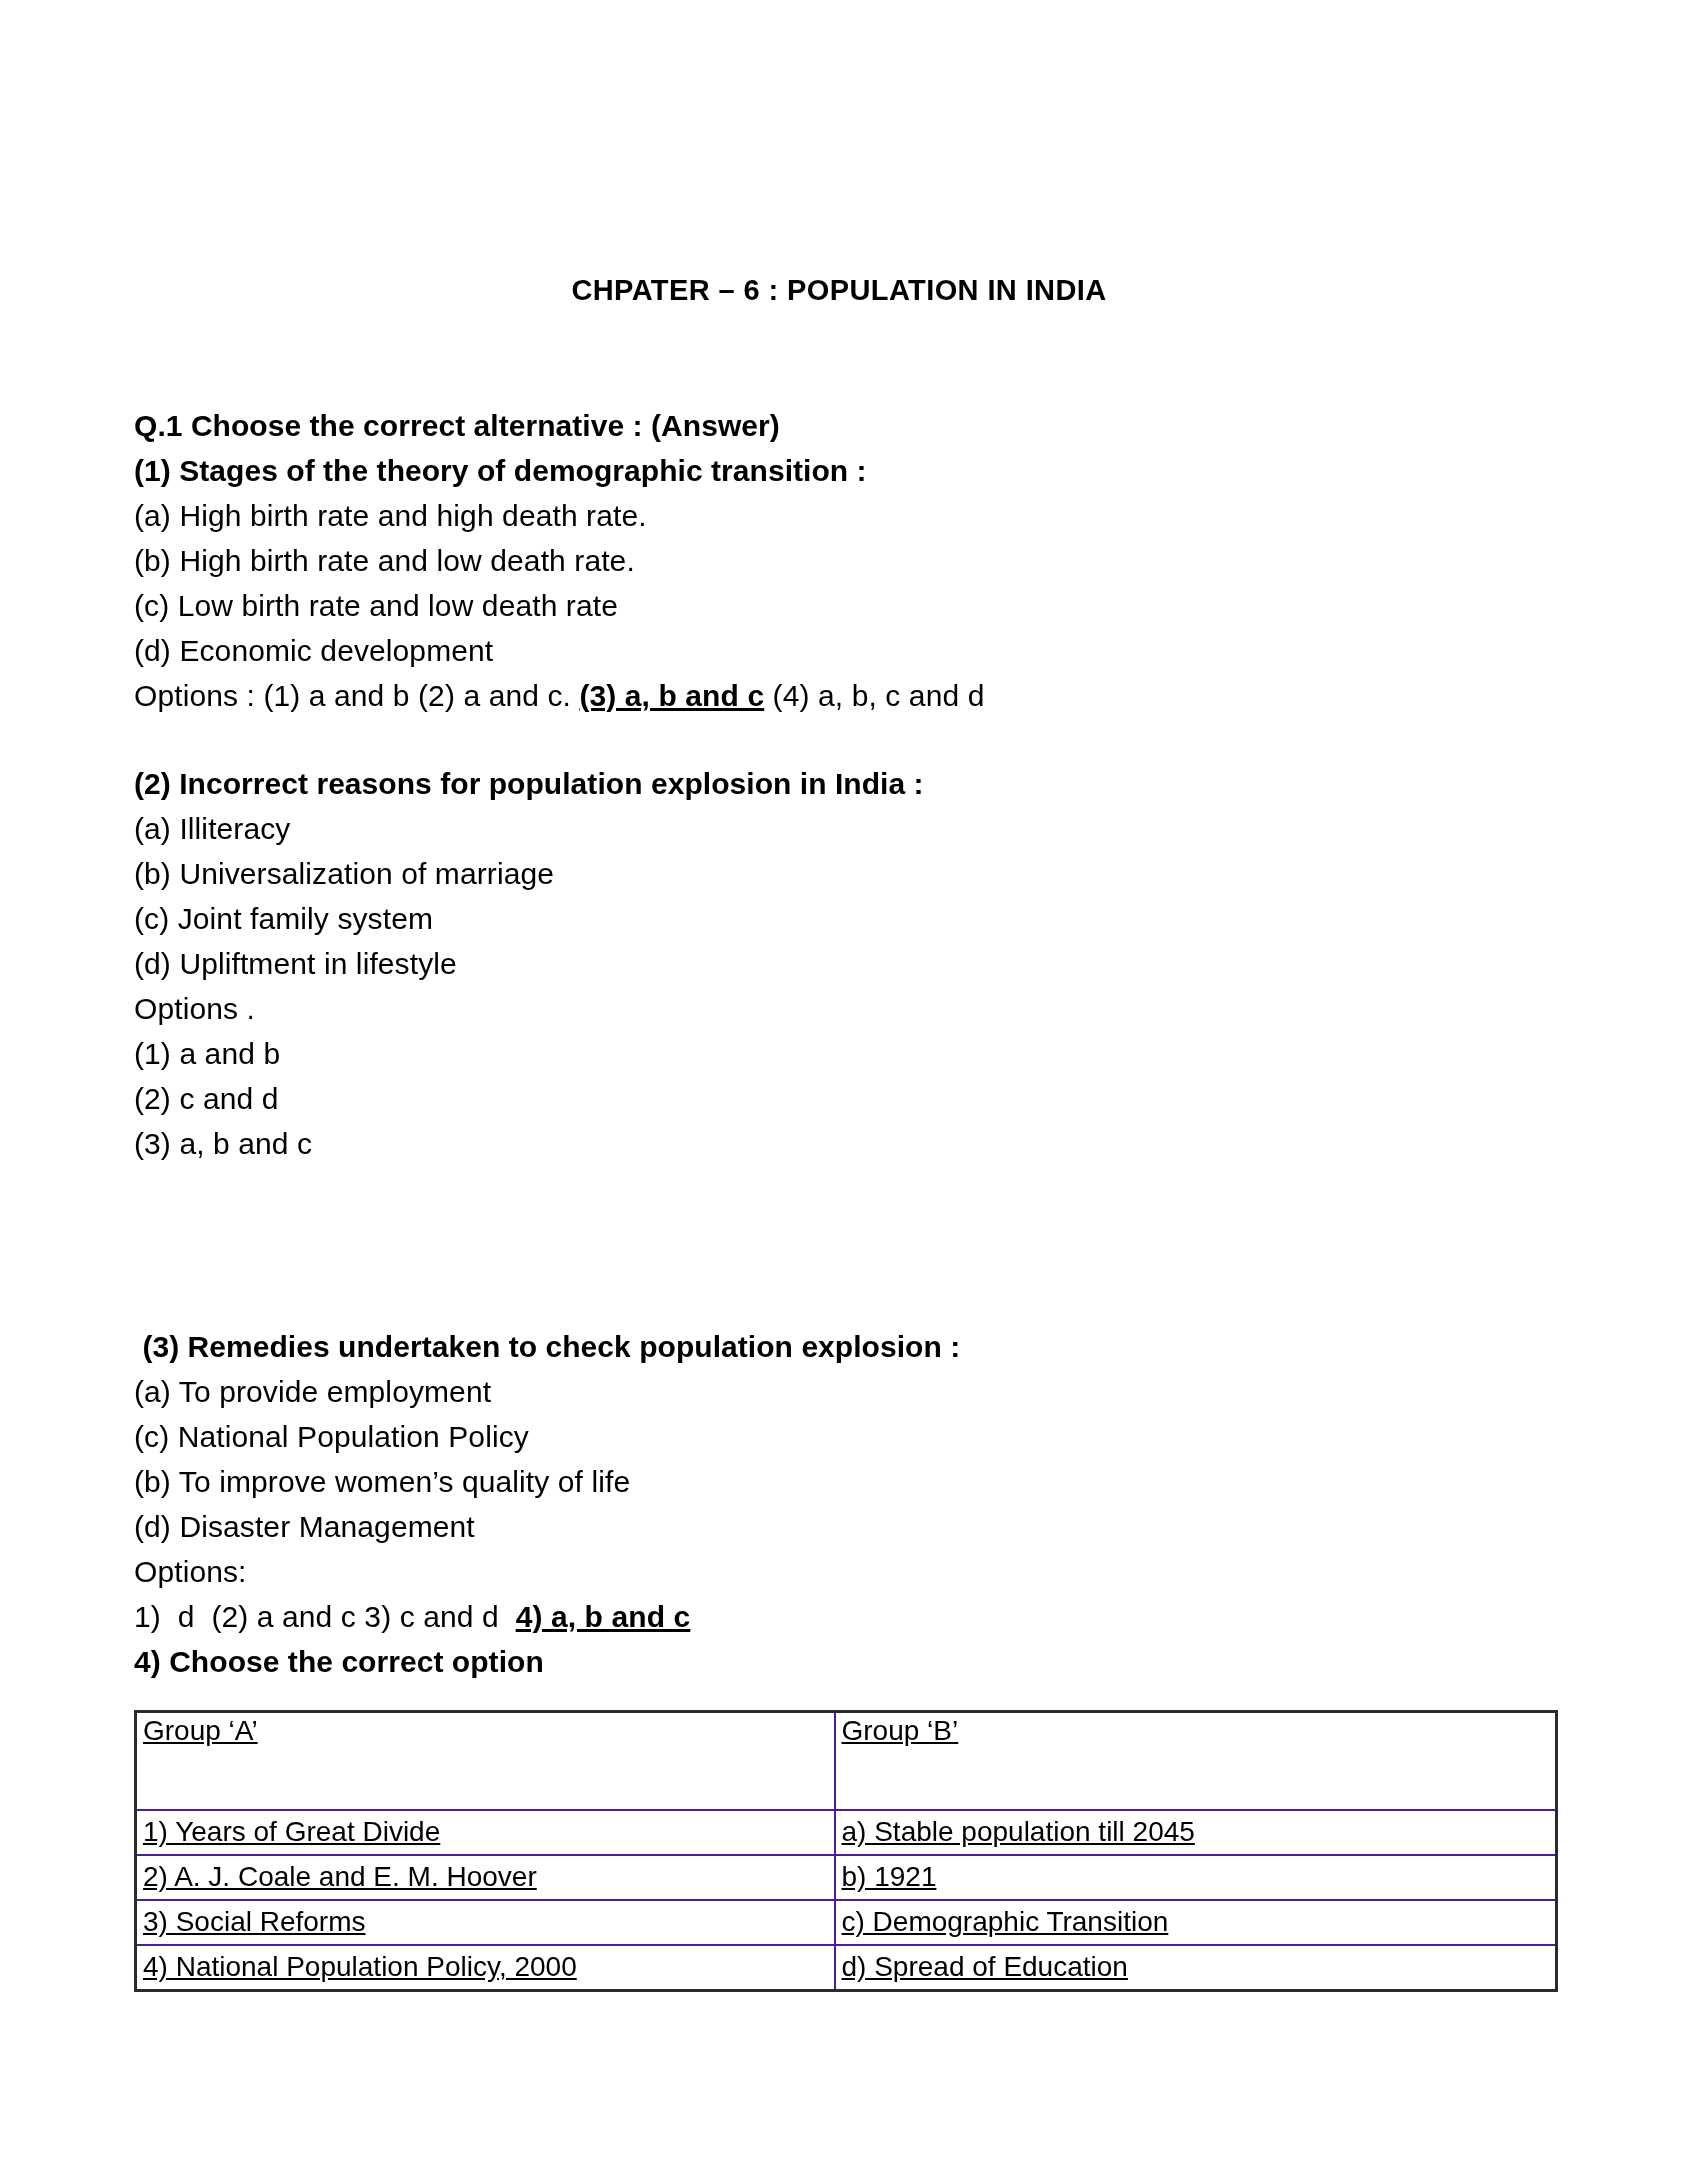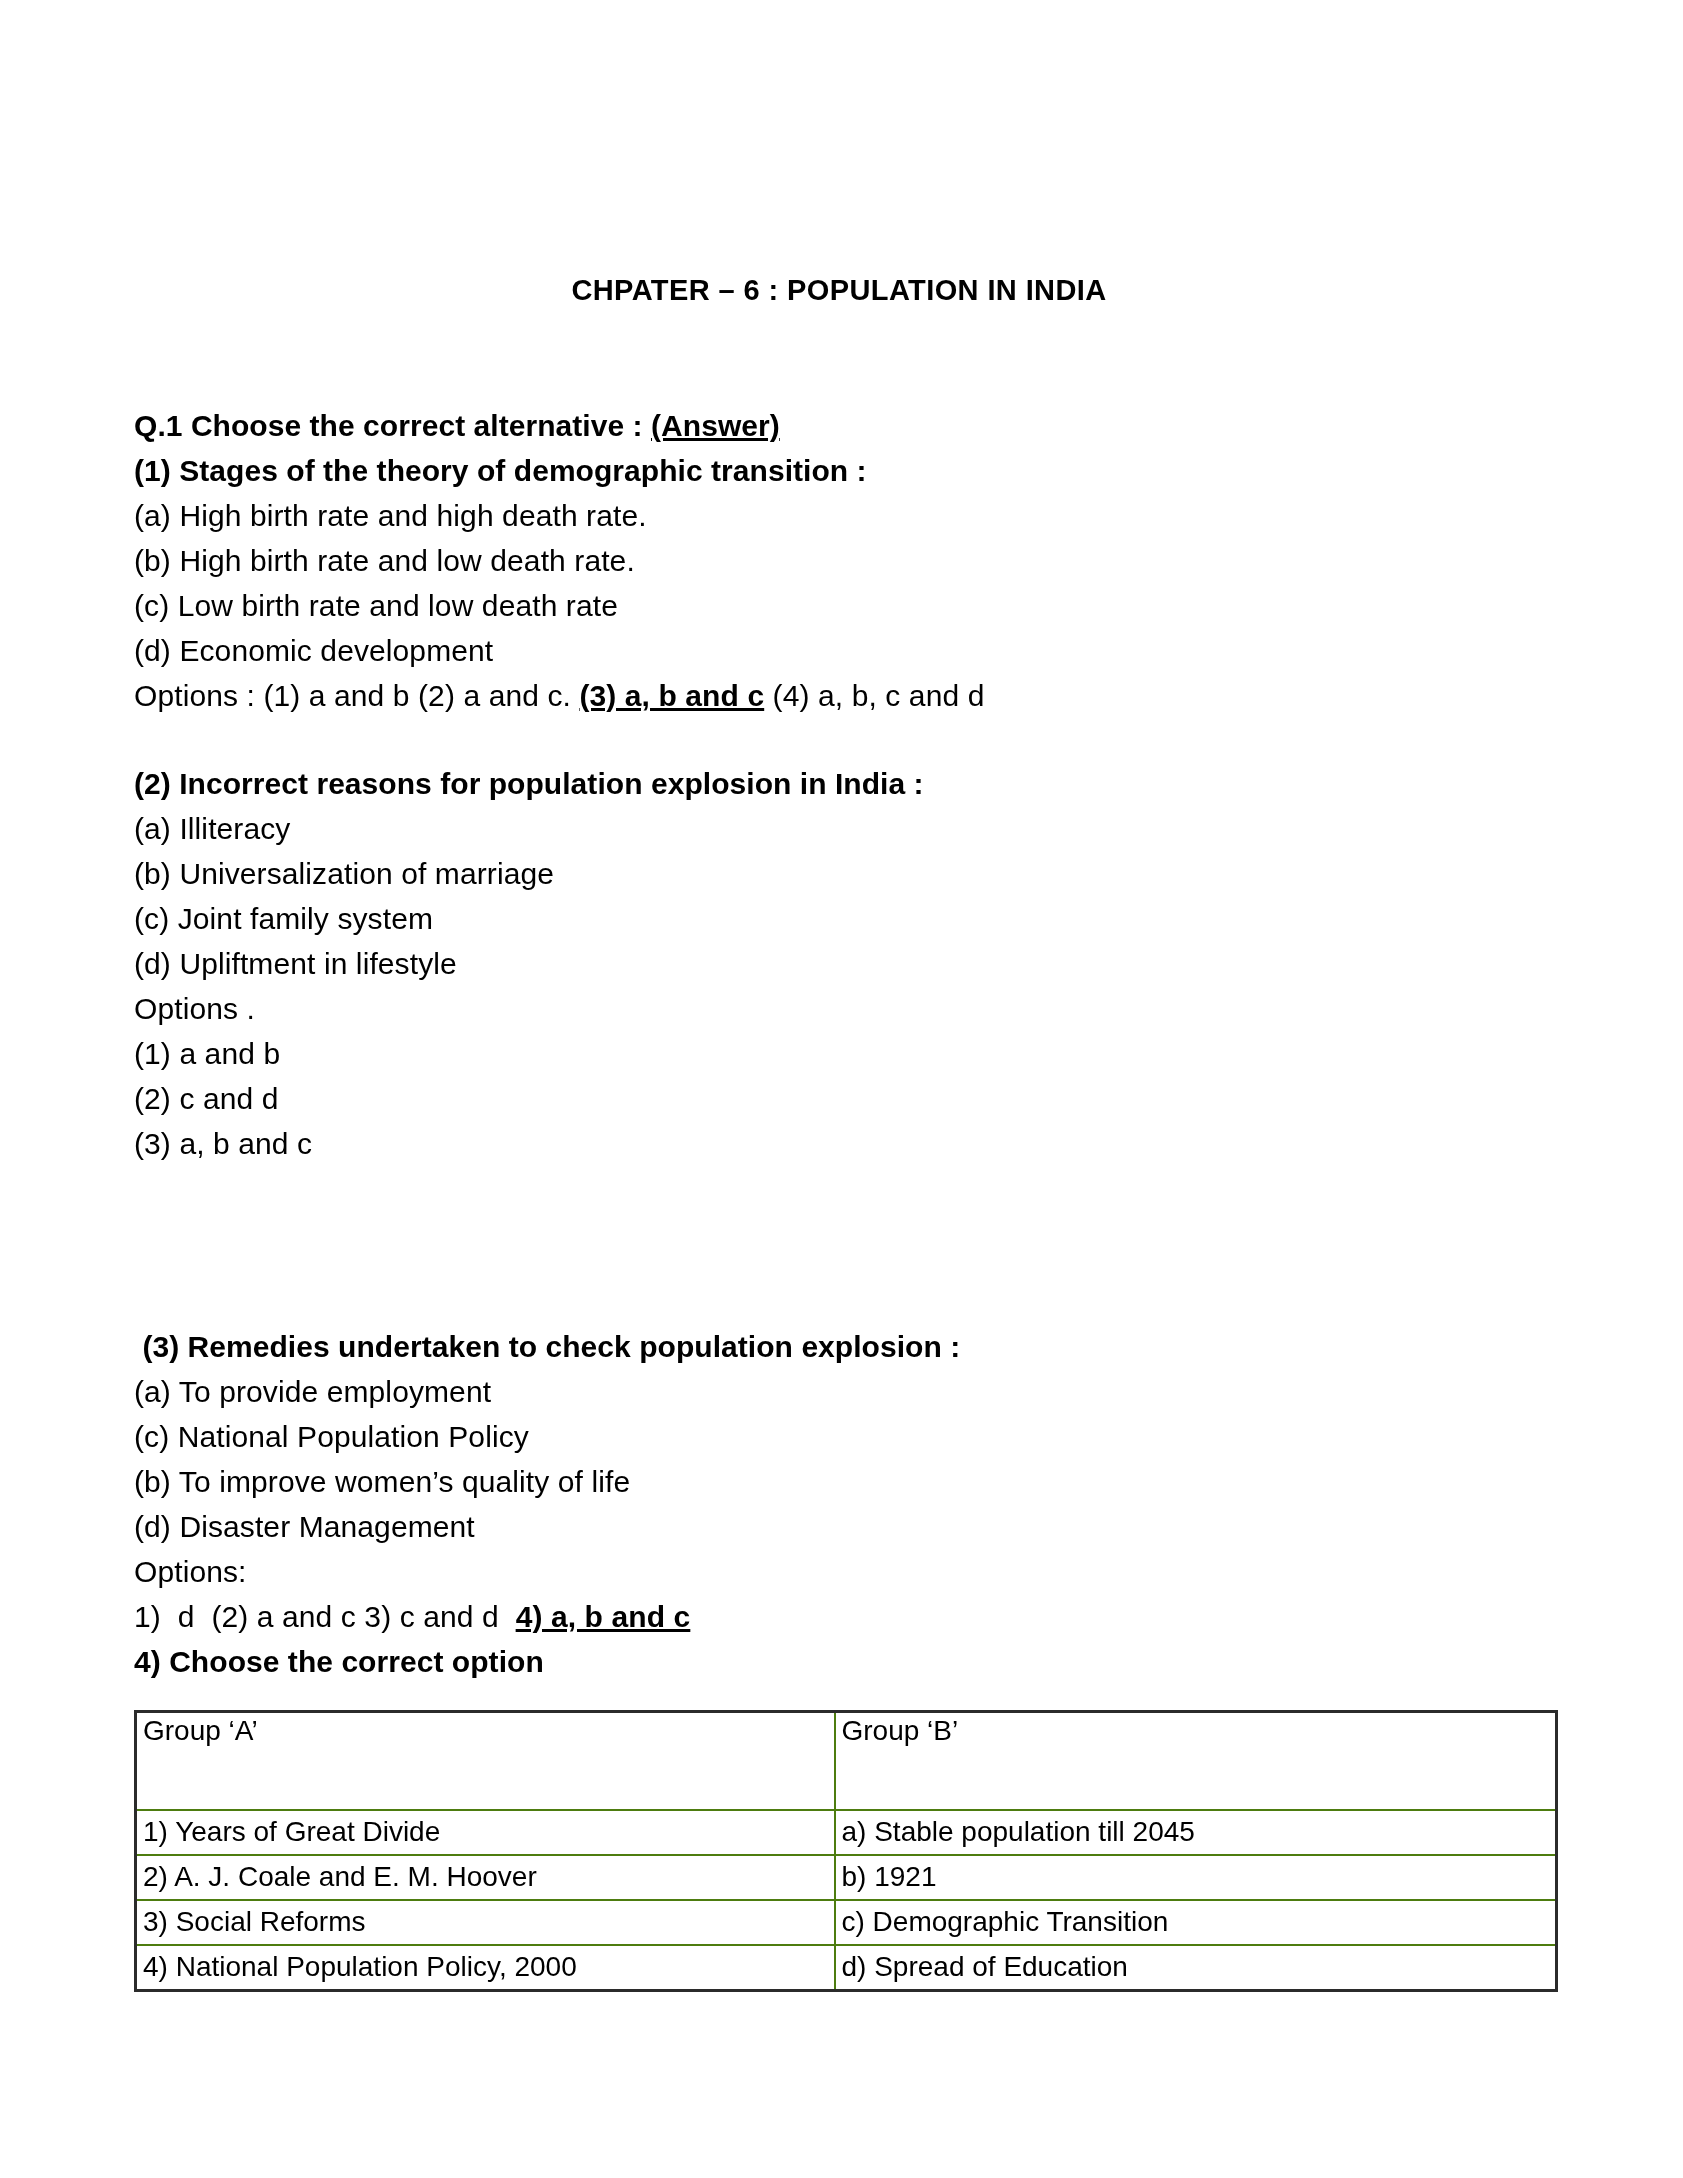--- a/index.html
+++ b/index.html
@@ -42,21 +42,20 @@
     font-size: 30px;
     line-height: 45px;
     white-space: pre-wrap;
     letter-spacing: 0.1px;
   }
   .line.bold {
     font-weight: bold;
     letter-spacing: 0.05px;
   }
   .u {
-    text-decoration: underline;
     text-underline-offset: 2px;
     margin-top: 28px;
   }
   .bu {
     font-weight: bold;
     text-decoration: underline;
     text-underline-offset: 2px;
   }
 
   .spacer-q1 { height: 95px; }
@@ -70,27 +69,28 @@
   table.match-table {
     border-collapse: collapse;
     width: 1421px;
     table-layout: fixed;
     border: 3px solid #2b2b2b;
   }
   table.match-table col.c1 { width: 699px; }
   table.match-table col.c2 { width: 722px; }
 
   table.match-table td {
-    border: 2px solid #4d7c0f;
+    border: 2px solid #4c1d95;
     font-size: 28px;
     line-height: 36px;
     padding: 3px 4px 3px 6px;
     vertical-align: top;
     height: 45px;
     box-sizing: border-box;
+    text-decoration: underline;
   }
   table.match-table tr.head-row td {
     height: 99px;
     padding: 0 4px 6px 6px;
   }
   td.head-a {
     vertical-align: bottom;
   }
   td.head-b {
     vertical-align: top;

